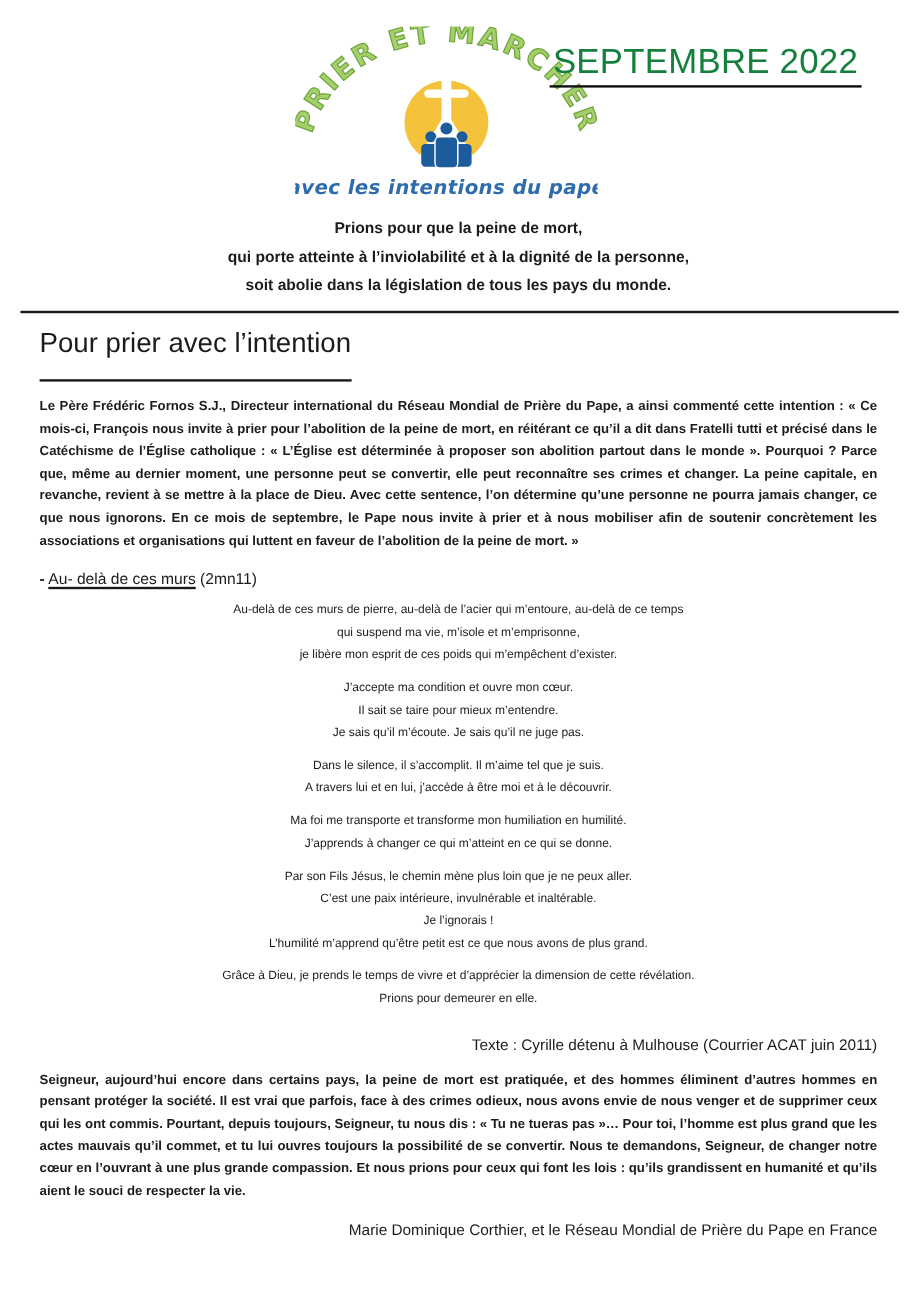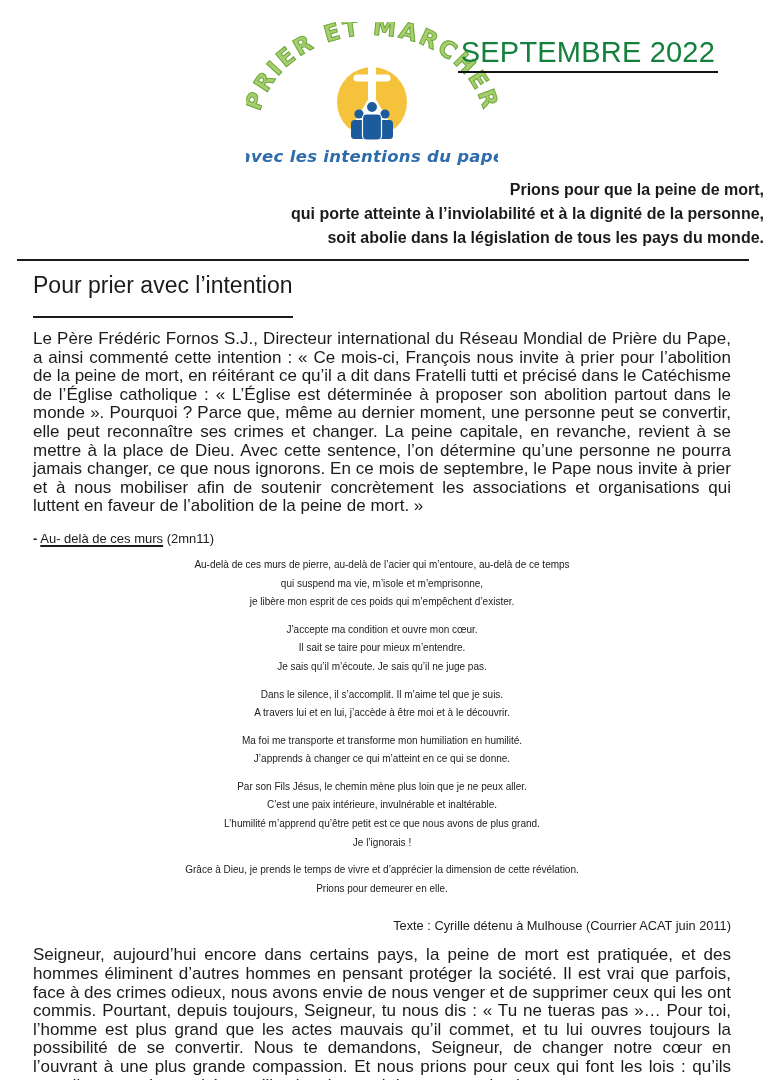--- a/index.html
+++ b/index.html
@@ -18,30 +18,30 @@
   .logo-tagline {
     font-family:"DejaVu Sans",sans-serif; font-style:italic; font-weight:bold;
     font-size:16.5px; letter-spacing:0.3px;
   }
   .page-title {
     position:absolute; top:36px; right:46px;
     font-size:29px; letter-spacing:0.2px; color:#15803d;
     border-bottom:2.5px solid #111; padding:0 3px 2px 3px; white-space:nowrap;
   }
   
-  .intention { text-align:right; font-weight:bold; font-size:16px; line-height:24px; }
+  .intention { text-align:center; font-weight:bold; font-size:13px; line-height:24px; }
   .divider { border:none; border-top:2px solid #1b1b1b; margin:9px 15px 0 17px; }
   
   .content { padding:0 33px; }
   .heading-row { margin-top:11px; }
   .section-heading {
     display:inline-block; font-size:23px; font-weight:normal;
     border-bottom:2px solid #1b1b1b; padding-bottom:17px;
   }
-  .para { margin-top:12px; font-size:17px; line-height:18.6px; text-align:justify; }
+  .para { margin-top:12px; font-size:11px; line-height:18.6px; text-align:justify;font-weight:bold; }
   .song-line { margin-top:15px; font-size:13px; }
   .song-dash { font-weight:bold; }
   .song-title {
     font-weight:normal; text-decoration:underline;
     text-decoration-thickness:1.5px; text-underline-offset:2px;
   }
   .poem { margin-top:10px; text-align:center; font-size:10px; line-height:18.6px; }
   .stanza { margin-bottom:9px; }
   .poem-credit { text-align:right; font-size:12.8px; margin-top:20px; }
   .closing-para { margin-top:13px; }
@@ -121,22 +121,22 @@
           <div class="poem-line">Dans le silence, il s’accomplit. Il m’aime tel que je suis.</div>
           <div class="poem-line">A travers lui et en lui, j’accède à être moi et à le découvrir.</div>
         </div>
         <div class="stanza">
           <div class="poem-line">Ma foi me transporte et transforme mon humiliation en humilité.</div>
           <div class="poem-line">J’apprends à changer ce qui m’atteint en ce qui se donne.</div>
         </div>
         <div class="stanza">
           <div class="poem-line">Par son Fils Jésus, le chemin mène plus loin que je ne peux aller.</div>
           <div class="poem-line">C’est une paix intérieure, invulnérable et inaltérable.</div>
+          <div class="poem-line">Je l’ignorais !</div>
           <div class="poem-line">L’humilité m’apprend qu’être petit est ce que nous avons de plus grand.</div>
-          <div class="poem-line">Je l’ignorais !</div>
         </div>
         <div class="stanza">
           <div class="poem-line">Grâce à Dieu, je prends le temps de vivre et d’apprécier la dimension de cette révélation.</div>
           <div class="poem-line">Prions pour demeurer en elle.</div>
         </div>
       </div>
 
     <div class="poem-credit">Texte : Cyrille détenu à Mulhouse (Courrier ACAT juin 2011)</div>
 
     <div class="para closing-para">Seigneur, aujourd’hui encore dans certains pays, la peine de mort est pratiquée, et des hommes éliminent d’autres hommes en pensant protéger la société. Il est vrai que parfois, face à des crimes odieux, nous avons envie de nous venger et de supprimer ceux qui les ont commis. Pourtant, depuis toujours, Seigneur, tu nous dis : « Tu ne tueras pas »… Pour toi, l’homme est plus grand que les actes mauvais qu’il commet, et tu lui ouvres toujours la possibilité de se convertir. Nous te demandons, Seigneur, de changer notre cœur en l’ouvrant à une plus grande compassion. Et nous prions pour ceux qui font les lois : qu’ils grandissent en humanité et qu’ils aient le souci de respecter la vie.</div>

